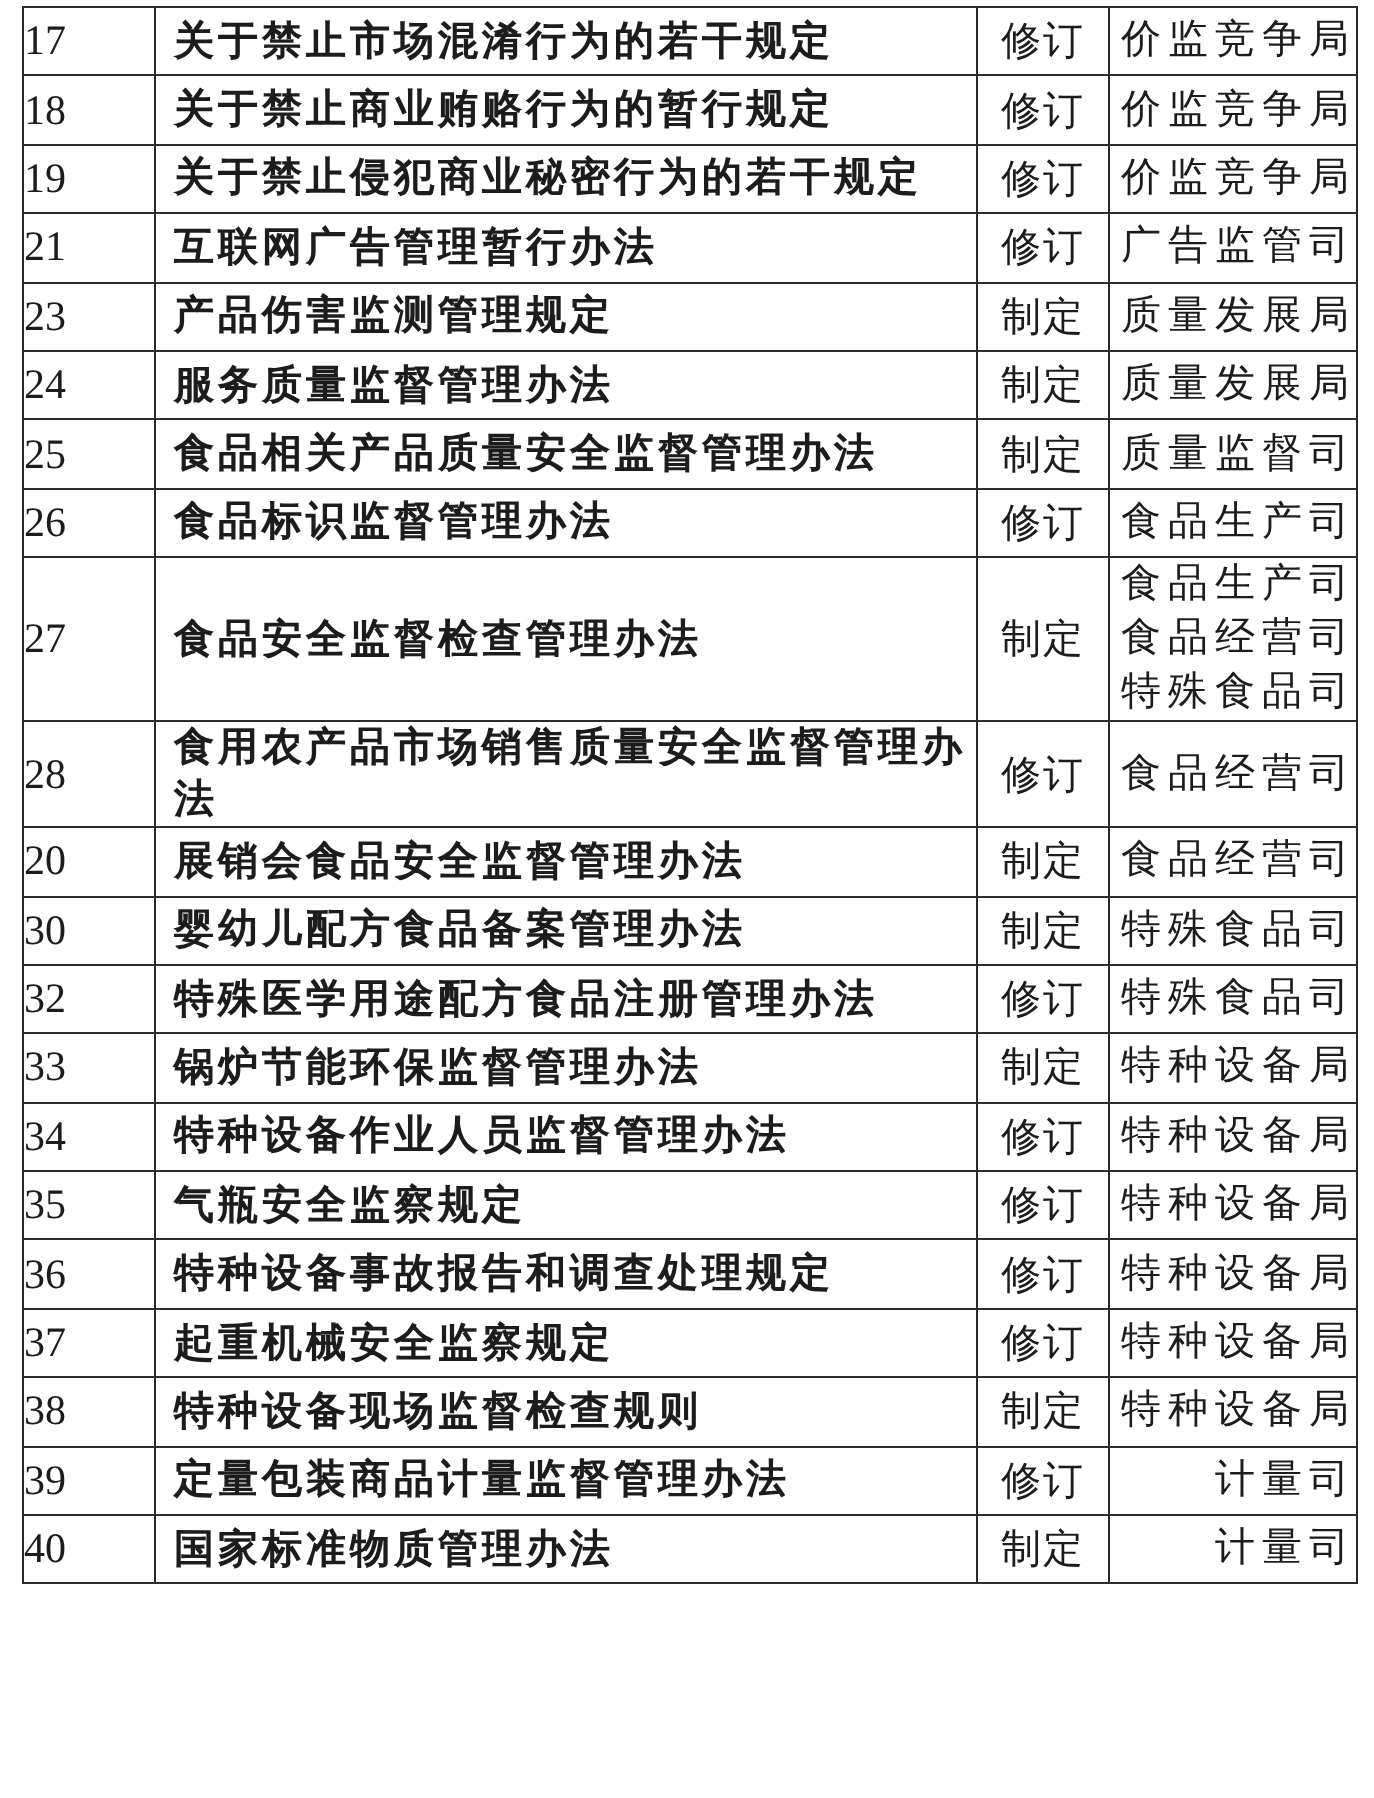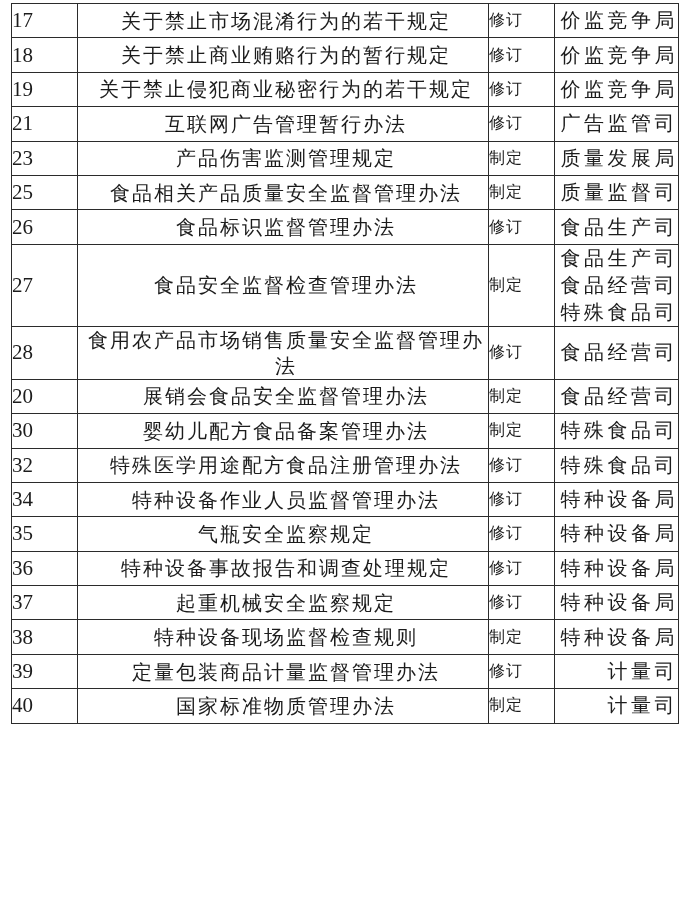--- a/index.html
+++ b/index.html
@@ -33,26 +33,27 @@
   .td-no {
     text-align: left;
     font-size: 21px;
   }
   .td-title {
     font-size: 20px;
     letter-spacing: 2px;
     line-height: 26px;
     padding-left: 9px;
     padding-right: 3px;
+    text-align: left;
+    word-break: break-all;
+    font-weight: bold;
+  }
+  .td-type {
     text-align: center;
-    word-break: break-all;
-  }
-  .td-type {
-    text-align: left;
-    font-size: 16px;
+    font-size: 20px;
     letter-spacing: 1px;
   }
   .td-dept {
     text-align: right;
     font-size: 20px;
     letter-spacing: 3.5px;
     line-height: 27px;
   }
   .td-dept div {
     text-indent: 3.5px; 
@@ -104,20 +105,28 @@
         </tr>
         <tr>
           <td class="td-no">23</td>
           <td class="td-title">产品伤害监测管理规定</td>
           <td class="td-type">制定</td>
           <td class="td-dept">
             <div>质量发展局</div>
           </td>
         </tr>
         <tr>
+          <td class="td-no">24</td>
+          <td class="td-title">服务质量监督管理办法</td>
+          <td class="td-type">制定</td>
+          <td class="td-dept">
+            <div>质量发展局</div>
+          </td>
+        </tr>
+        <tr>
           <td class="td-no">25</td>
           <td class="td-title">食品相关产品质量安全监督管理办法</td>
           <td class="td-type">制定</td>
           <td class="td-dept">
             <div>质量监督司</div>
           </td>
         </tr>
         <tr>
           <td class="td-no">26</td>
           <td class="td-title">食品标识监督管理办法</td>
@@ -159,20 +168,28 @@
           <td class="td-dept">
             <div>特殊食品司</div>
           </td>
         </tr>
         <tr>
           <td class="td-no">32</td>
           <td class="td-title">特殊医学用途配方食品注册管理办法</td>
           <td class="td-type">修订</td>
           <td class="td-dept">
             <div>特殊食品司</div>
+          </td>
+        </tr>
+        <tr>
+          <td class="td-no">33</td>
+          <td class="td-title">锅炉节能环保监督管理办法</td>
+          <td class="td-type">制定</td>
+          <td class="td-dept">
+            <div>特种设备局</div>
           </td>
         </tr>
         <tr>
           <td class="td-no">34</td>
           <td class="td-title">特种设备作业人员监督管理办法</td>
           <td class="td-type">修订</td>
           <td class="td-dept">
             <div>特种设备局</div>
           </td>
         </tr>

